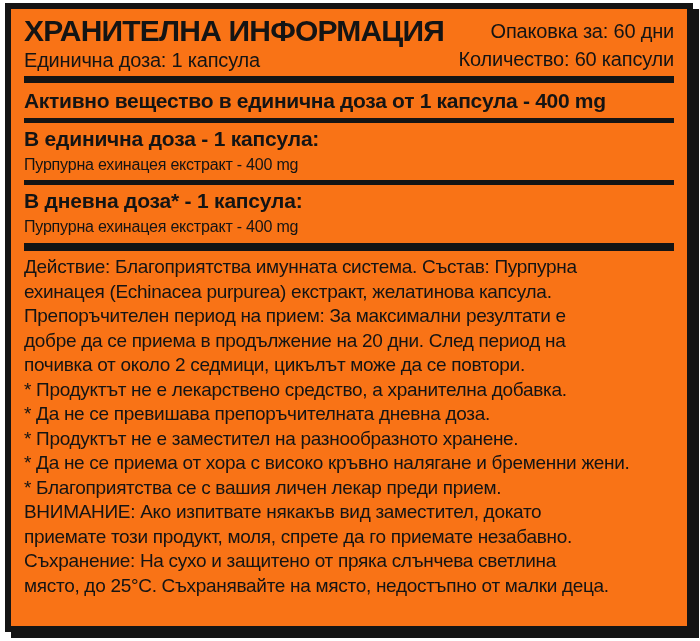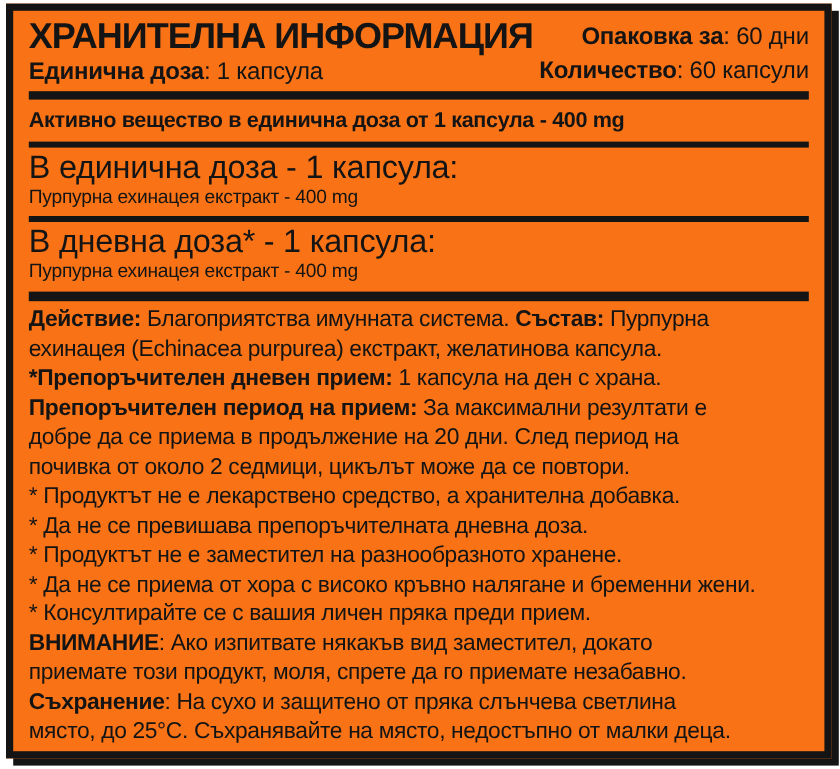--- a/index.html
+++ b/index.html
@@ -12,42 +12,42 @@
   }
   .sheet {
     position: absolute;
     left: 5px; top: 3px;
     width: 688px; height: 629px;
     background: #f97316;
     border: 6px solid #141414;
     box-shadow: 6px 6px 0 #141414;
     padding: 5px 13px 0 13px;
   }
-  .b { font-weight: bold; }
+  .b { font-weight: normal; }
 
   .hdr { display: flex; justify-content: space-between; align-items: flex-start; }
   .title {
     font-size: 30px; font-weight: bold; line-height: 33px;
     letter-spacing: -0.8px; white-space: nowrap;
   }
   .hdr-sub { font-size: 20px; line-height: 26px; letter-spacing: -0.2px; white-space: nowrap; }
   .hdr-right { text-align: right; padding-top: 3px; }
   .hdr-right .hdr-sub { line-height: 28px; }
 
   .hr { background: #141414; }
   .hr-a { height: 7px; margin: 3px 0 4px; }
   .hr-b { height: 5px; margin: 4px 0 3px; }
   .hr-c { height: 5px; margin: 3px 0 3px; }
   .hr-d { height: 8px; margin: 4px 0 4px; }
 
   .active-line {
-    font-size: 18px; font-weight: bold; line-height: 27px;
+    font-size: 21px; font-weight: bold; line-height: 27px;
     letter-spacing: -0.3px; white-space: nowrap;
   }
-  .dose-heading { font-size: 27px; font-weight: normal; line-height: 26px; letter-spacing: -0.2px; }
+  .dose-heading { font-size: 21px; font-weight: bold; line-height: 26px; letter-spacing: -0.2px; }
   .dose-ingredient { font-size: 16px; line-height: 25px; margin-bottom: 2px; letter-spacing: -0.2px; }
 
   .body-text { margin-top: 0; }
   .body-line {
     font-size: 19px; line-height: 24.5px;
     letter-spacing: -0.3px; white-space: nowrap;
   }
 </style>
 </head>
 <body>
@@ -81,28 +81,27 @@
   <div>
     <div class="dose-heading">В дневна доза* - 1 капсула:</div>
     <div class="dose-ingredient">Пурпурна ехинацея екстракт - 400 mg</div>
   </div>
 
   <div class="hr hr-d"></div>
 
   <div class="body-text" id="body-lines">
       <div class="body-line"><span class="b">Действие:</span><span> Благоприятства имунната система. </span><span class="b">Състав:</span><span> Пурпурна</span></div>
       <div class="body-line"><span>ехинацея (Echinacea purpurea) екстракт, желатинова капсула.</span></div>
-      <div class="body-line"><span class="b">*Препоръчителен дневен прием:</span><span> 1 капсула на ден с храна.</span></div>
       <div class="body-line"><span class="b">Препоръчителен период на прием:</span><span> За максимални резултати е</span></div>
       <div class="body-line"><span>добре да се приема в продължение на 20 дни. След период на</span></div>
       <div class="body-line"><span>почивка от около 2 седмици, цикълът може да се повтори.</span></div>
       <div class="body-line"><span>* Продуктът не е лекарствено средство, а хранителна добавка.</span></div>
       <div class="body-line"><span>* Да не се превишава препоръчителната дневна доза.</span></div>
       <div class="body-line"><span>* Продуктът не е заместител на разнообразното хранене.</span></div>
       <div class="body-line"><span>* Да не се приема от хора с високо кръвно налягане и бременни жени.</span></div>
-      <div class="body-line"><span>* Консултирайте се с вашия личен пряка преди прием.</span></div>
+      <div class="body-line"><span>* Благоприятства се с вашия личен лекар преди прием.</span></div>
       <div class="body-line"><span class="b">ВНИМАНИЕ</span><span>: Ако изпитвате някакъв вид заместител, докато</span></div>
       <div class="body-line"><span>приемате този продукт, моля, спрете да го приемате незабавно.</span></div>
       <div class="body-line"><span class="b">Съхранение</span><span>: На сухо и защитено от пряка слънчева светлина</span></div>
       <div class="body-line"><span>място, до 25°C. Съхранявайте на място, недостъпно от малки деца.</span></div>
     </div>
 
 </div>
 
 </body></html>

